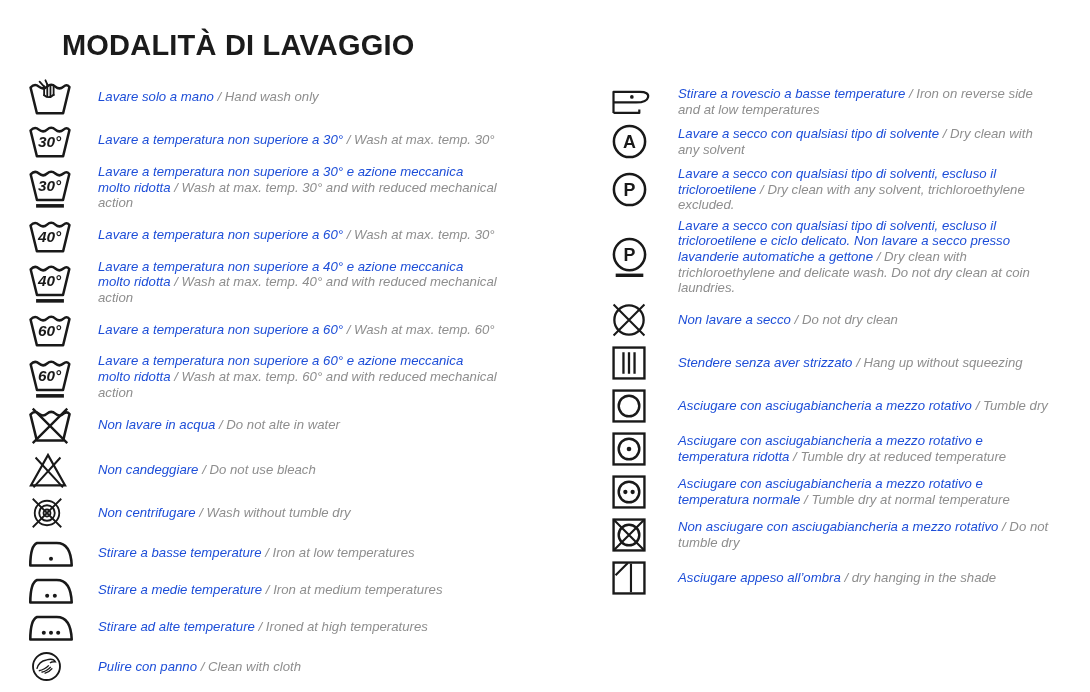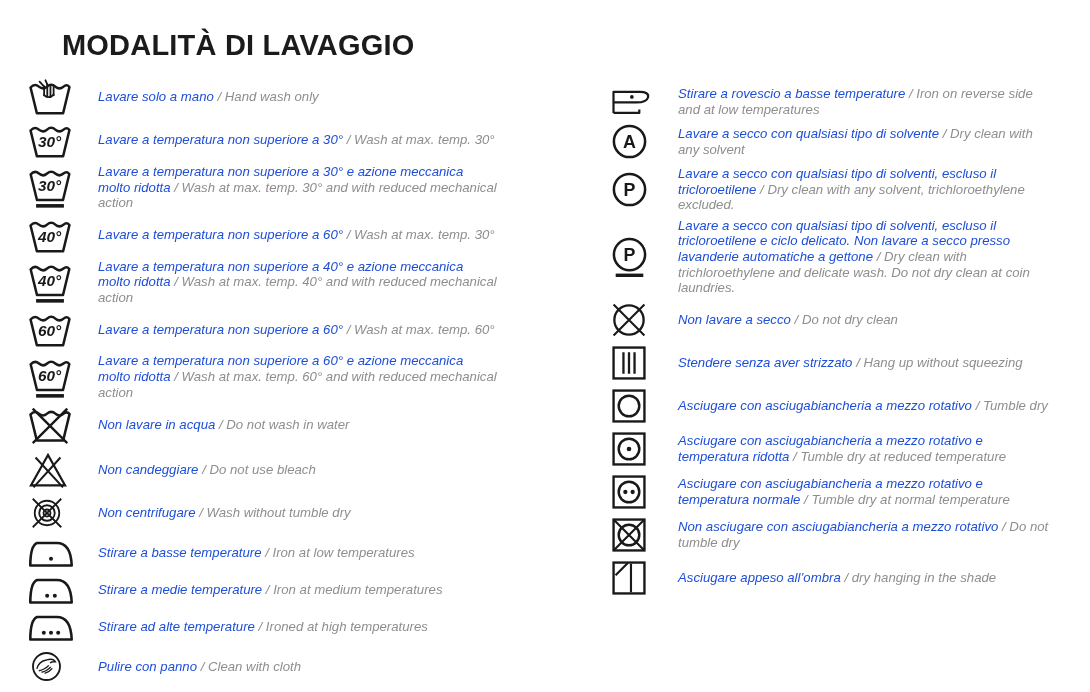--- a/index.html
+++ b/index.html
@@ -209,21 +209,21 @@
       <p class="txt"><span class="it">Lavare a temperatura non superiore a 60° e azione meccanica molto ridotta</span> <span class="en">/ Wash at max. temp. 60° and with reduced mechanical action</span></p>
     </div>
 
     <div class="row">
       <span class="ic">
           <svg width="44" height="40" viewBox="0 0 48 44">
             <use href="#g-tub"></use>
             <use href="#g-xtub"></use>
           </svg>
         </span>
-      <p class="txt"><span class="it">Non lavare in acqua</span> <span class="en">/ Do not wash in water</span></p>
+      <p class="txt"><span class="it">Non lavare in acqua</span> <span class="en">/ Do not alte in water</span></p>
     </div>
 
     <div class="row">
       <span class="ic">
           <svg width="40" height="39" viewBox="0 0 48 47">
             <use href="#g-bleach"></use>
           </svg>
         </span>
       <p class="txt"><span class="it">Non candeggiare</span> <span class="en">/ Do not use bleach</span></p>
     </div>

